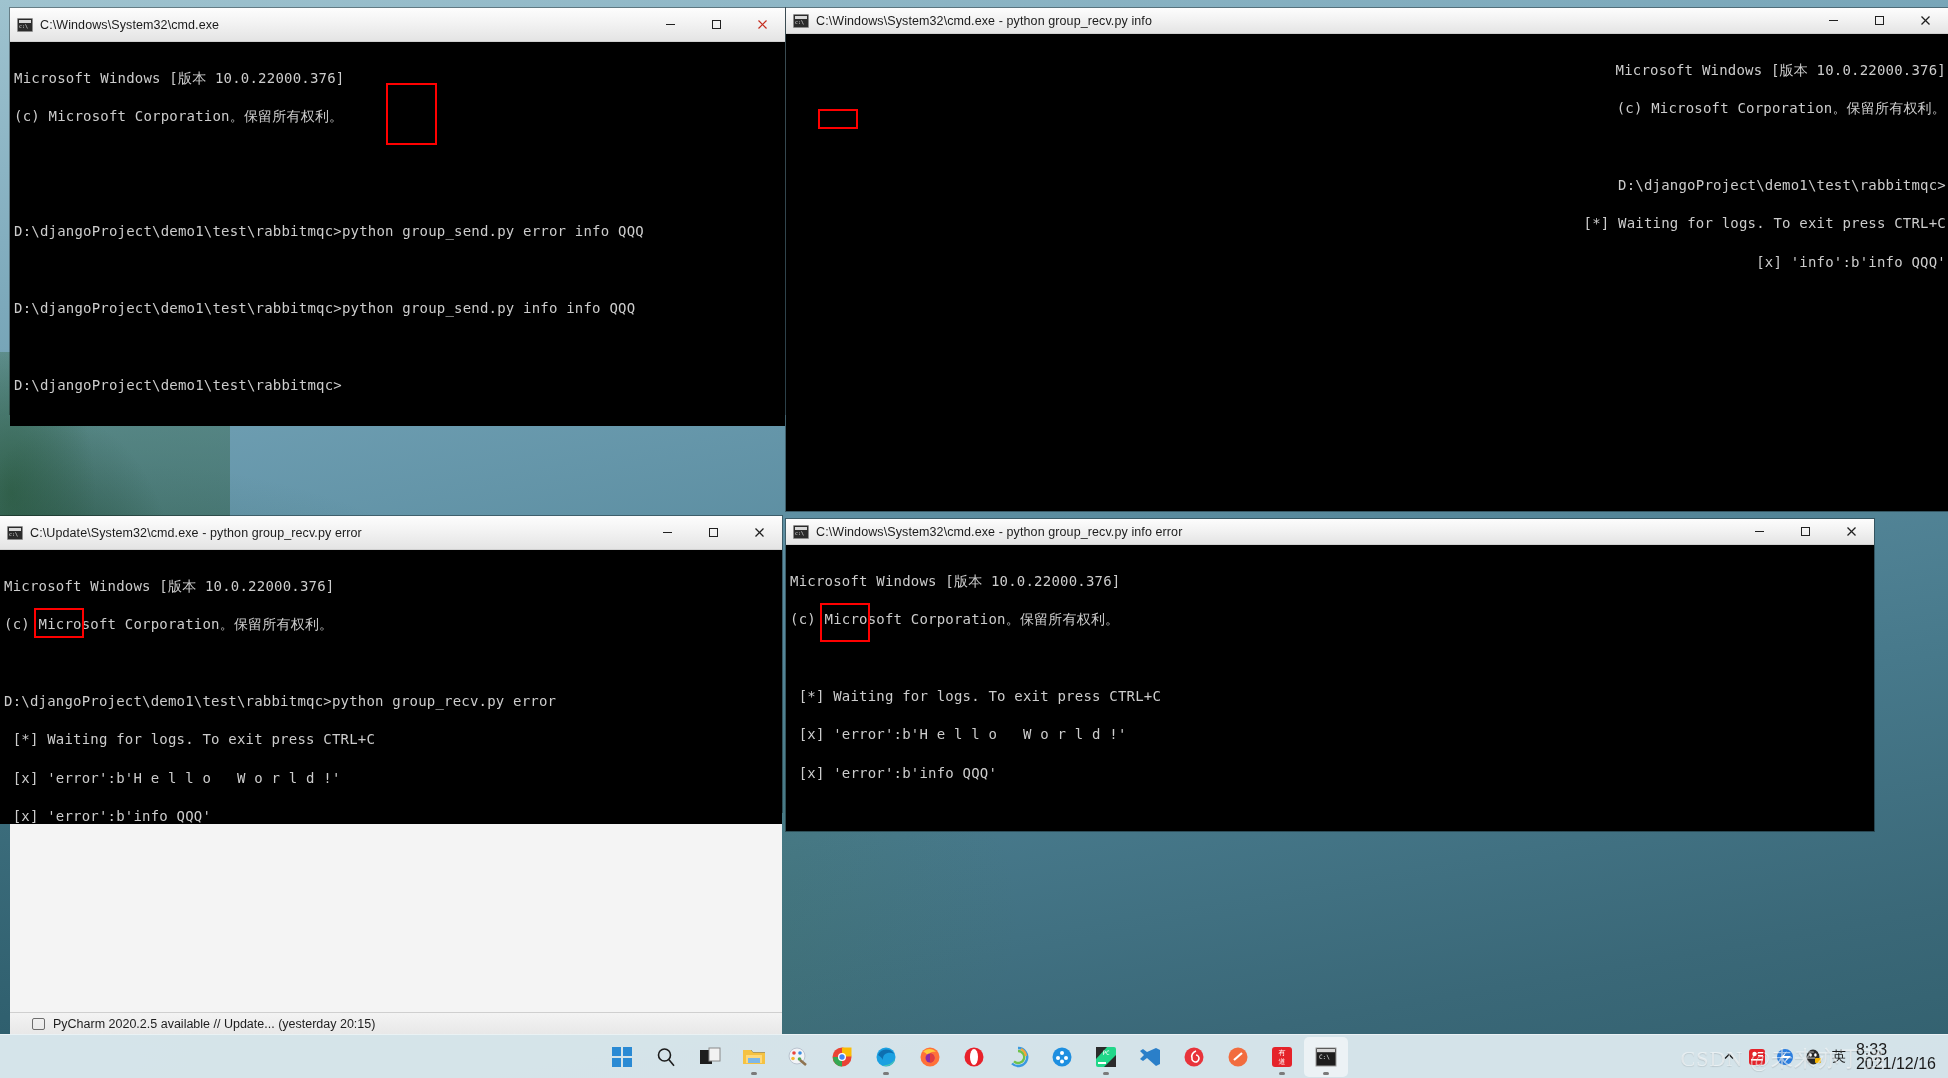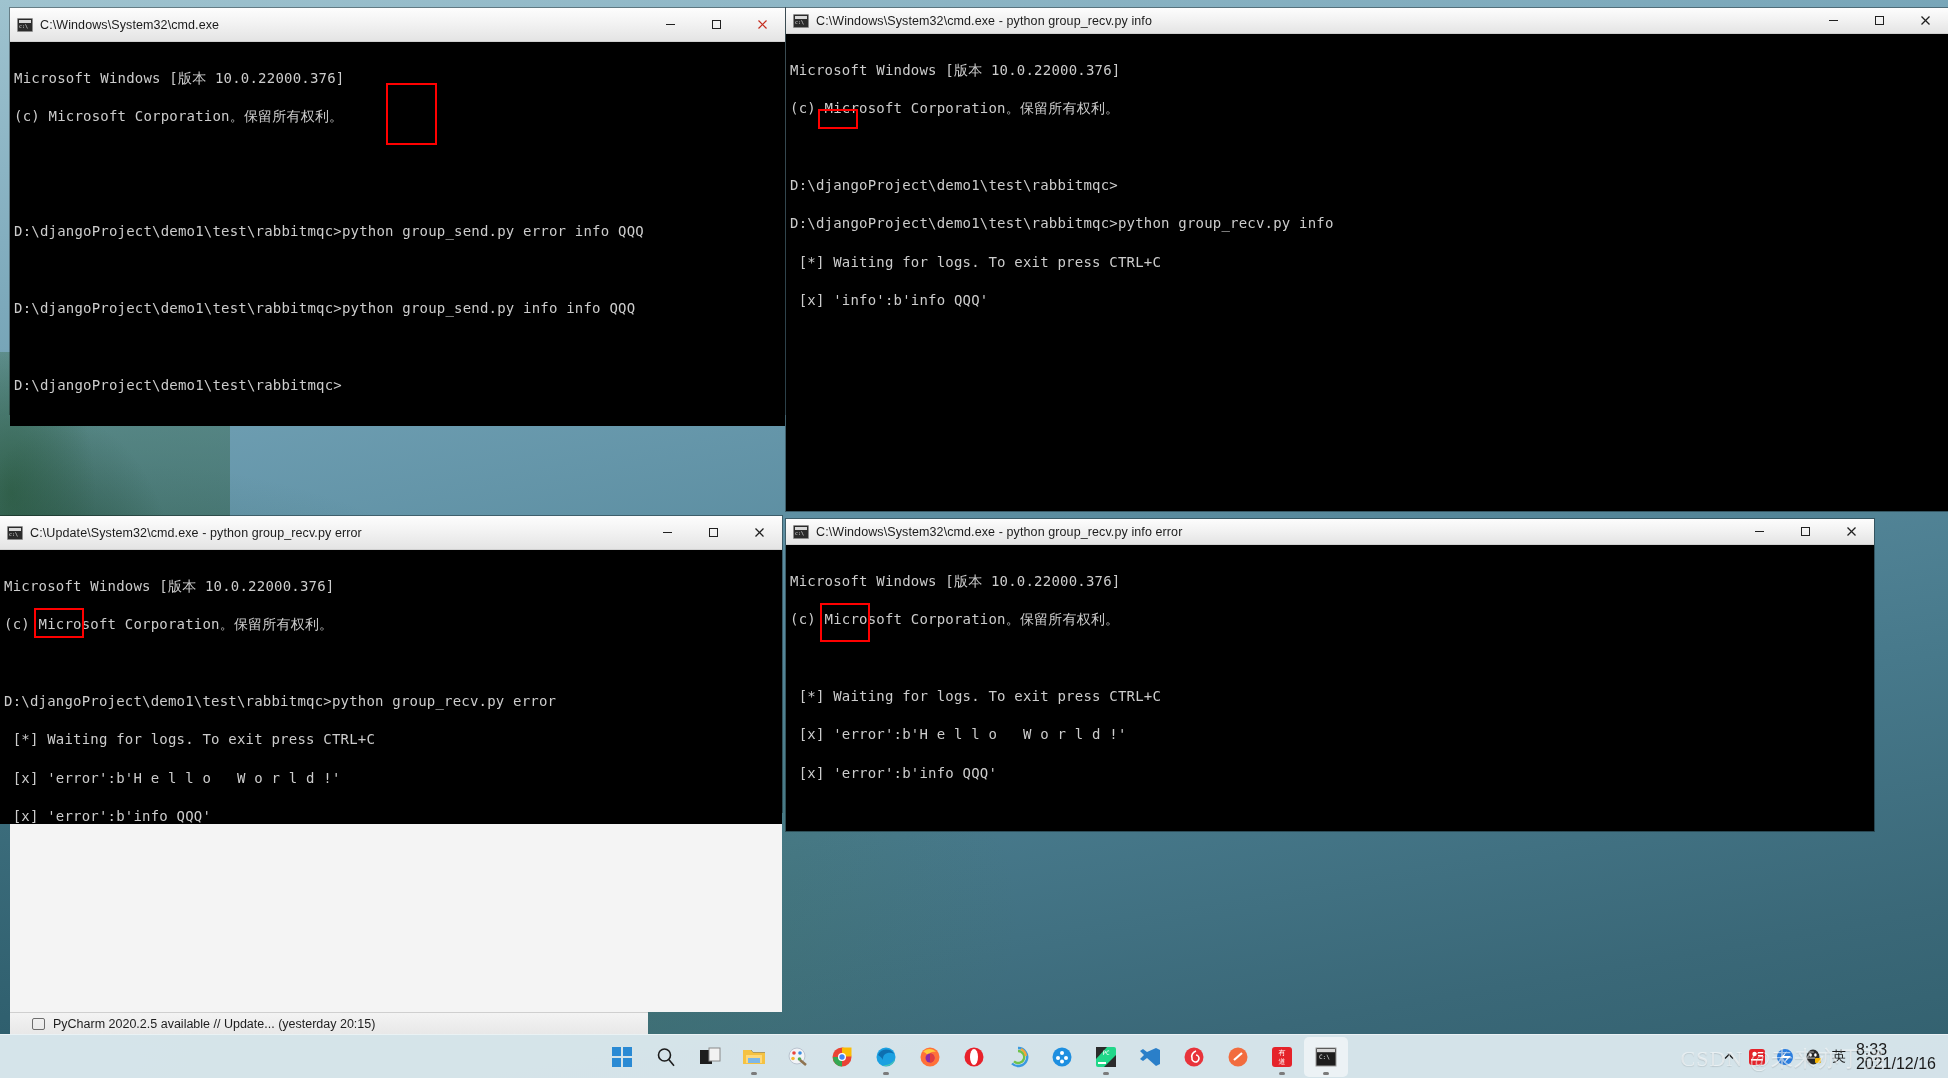--- a/index.html
+++ b/index.html
@@ -82,27 +82,27 @@
 
   
   .redbox {
     position: absolute;
     border: 2px solid #ff0000;
     pointer-events: none;
   }
 
   
   #win-send   { left: 10px;  top: 8px;   width: 775px;  height: 406px; }
-  #win-info   { left: 786px; top: 8px;   width: 1162px; height: 503px; }
+  #win-info   { left: 786px; top: 8px;   width: 1162px; height: 503px; text-align: right; }
   #win-error  { left: 0px;   top: 516px; width: 782px;  height: 296px; }
   #win-infoerr{ left: 786px; top: 519px; width: 1088px; height: 312px; }
 
   
   #pycharm-strip {
-    position: absolute; left: 10px; top: 1012px; width: 638px; height: 22px;
+    position: absolute; left: 10px; top: 1012px; width: 772px; height: 22px;
     background: linear-gradient(180deg,#f3f3f3,#e8e8e8);
     border-top:1px solid #cfcfcf;
     display:flex; align-items:center; gap:8px; padding-left:22px;
     font-size: 12.5px; color:#1d1d1d;
   }
   #pycharm-strip .pc-ico {
     width:13px; height:12px; border:1.5px solid #6d6d6d; border-radius:2px;
   }
   #pycharm-filler{
     position:absolute; left:10px; top:812px; width:772px; height:200px;
@@ -216,21 +216,20 @@
             <line x1="9.5" y1="1.5" x2="1.5" y2="9.5" stroke="#202020" stroke-width="1.2"></line>
           </svg>
       </span>
     </span>
   </div>
   <div class="console tallhdr">
     <div class="ln">Microsoft Windows [版本 10.0.22000.376]</div>
     <div class="ln">(c) Microsoft Corporation。保留所有权利。</div>
     <div class="blank"></div>
     <div class="ln">D:\djangoProject\demo1\test\rabbitmqc&gt;</div>
-    <div class="ln">D:\djangoProject\demo1\test\rabbitmqc&gt;python group_recv.py info</div>
     <div class="ln"> [*] Waiting for logs. To exit press CTRL+C</div>
     <div class="ln"> [x] 'info':b'info QQQ'</div>
     <div class="redbox" style="left:32px; top:75px; width:40px; height:20px;"></div>
   </div>
 </div>
 
 <div class="cmdwin" id="win-error">
   <div class="titlebar">
     <span class="tb-icon"></span>
     <span class="tb-title">C:\Update\System32\cmd.exe - python  group_recv.py error</span>

